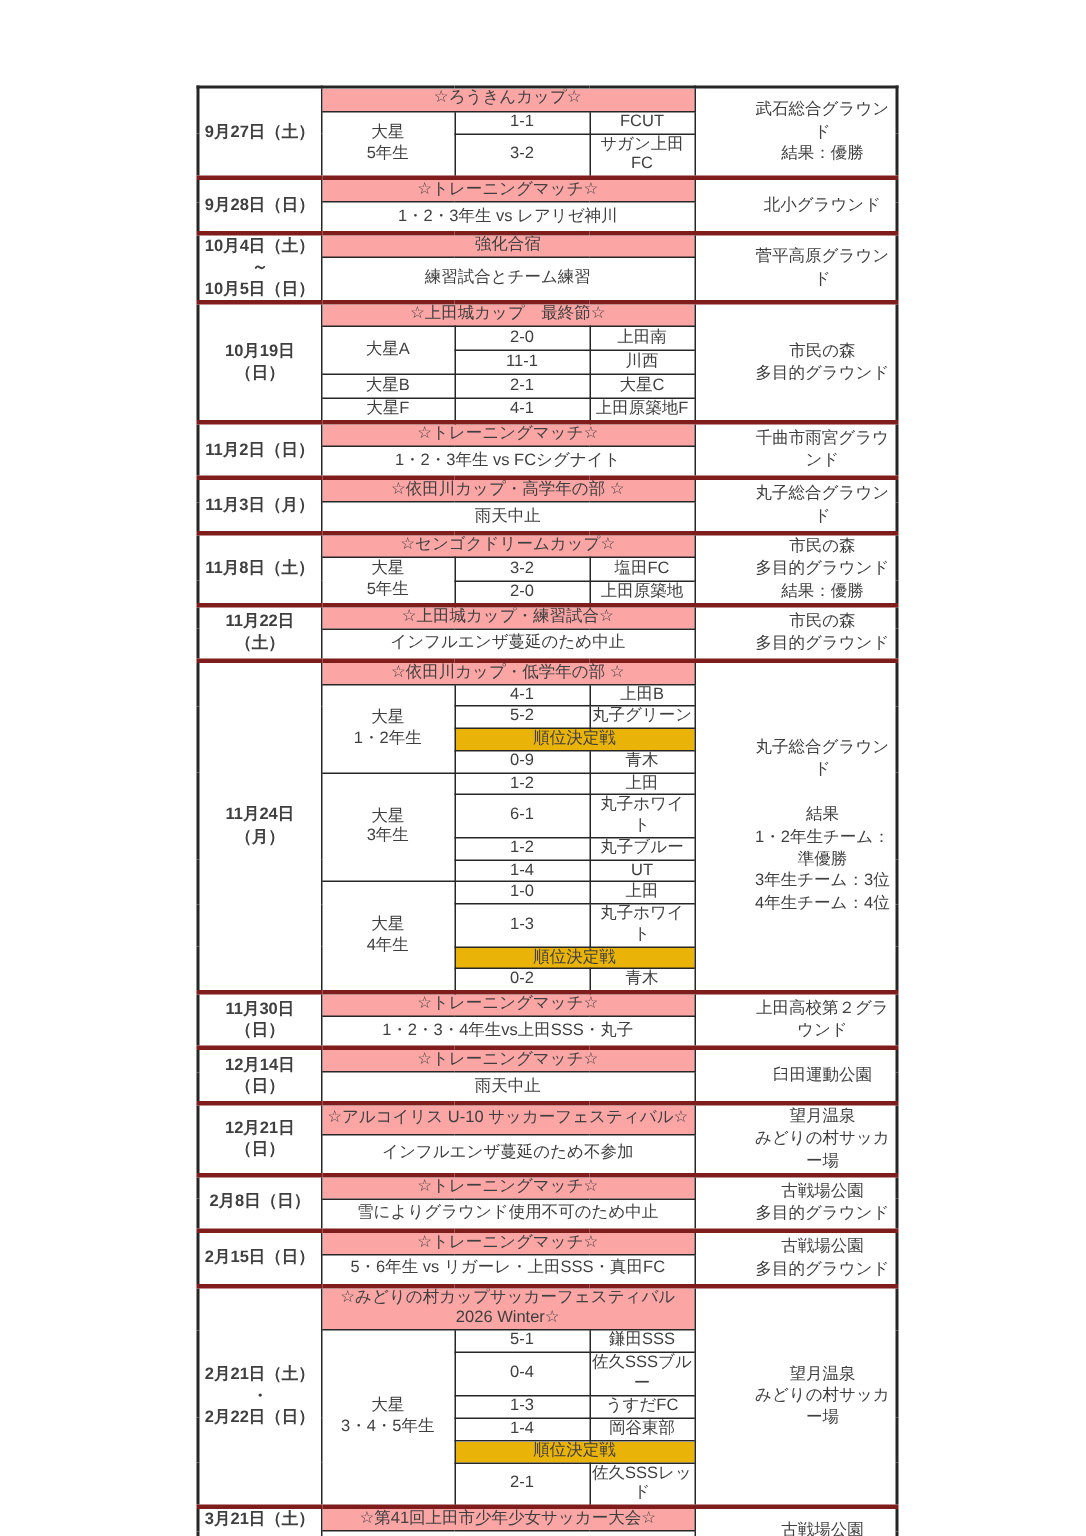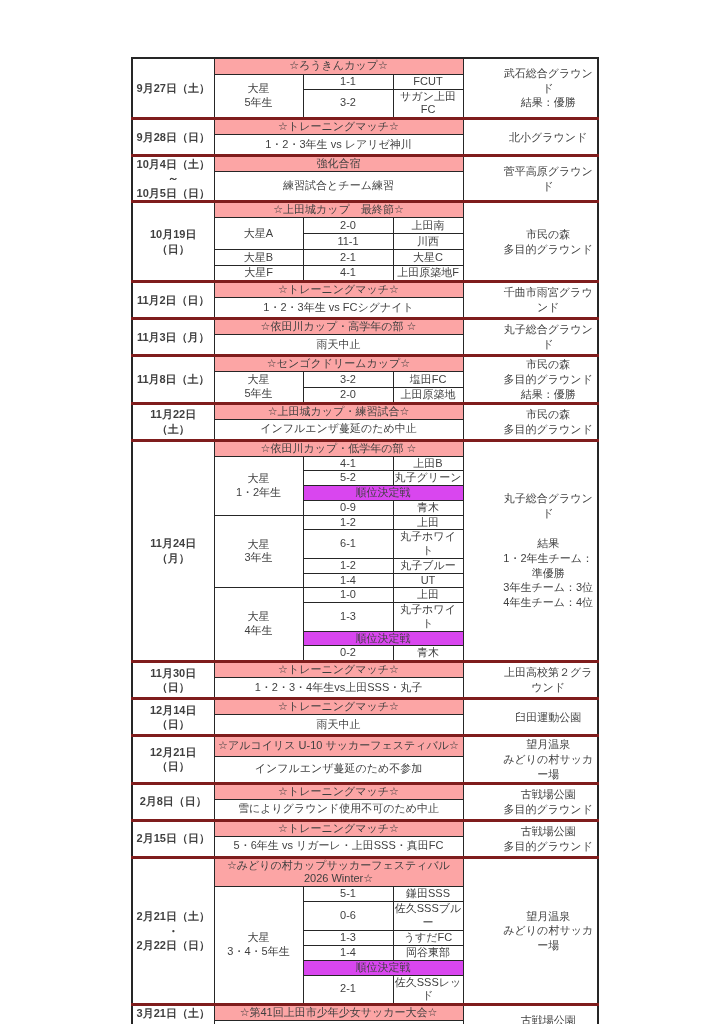--- a/index.html
+++ b/index.html
@@ -22,21 +22,21 @@
   }
   tr.bs > td{border-top:3px solid #7f1d1d;}
   tr.rh{height:16px;}
   tr.rm{height:15px;}
   tr.rm16{height:16px;}
   tr.rs{height:13px;}
   tr.rb{height:21px;padding-left:43px;}
   tr.rb29{height:30px;border-radius:13px;}
   tr.rb30{height:30px;}
   td.head{background:#fca5a5;}
-  td.divi{background:#d946ef;}
+  td.divi{background:#eab308;}
   .ml{white-space:pre-line;}
   td.venue{line-height:1.35;padding-left:37px;}
   td.date{line-height:1.3;font-weight:bold;}
 </style>
 </head>
 <body>
 
 <div class="page">
 <table class="sched">
 <colgroup>
@@ -276,21 +276,21 @@
     <td class="venue ml" rowspan="7">望月温泉
 みどりの村サッカー場</td>
   </tr>
   <tr class="rm">
     <td class="team ml" rowspan="6">大星
 3・4・5年生</td>
     <td class="score">5-1</td>
     <td class="opp">鎌田SSS</td>
   </tr>
   <tr class="rm">
-    <td class="score">0-6</td>
+    <td class="score">0-4</td>
     <td class="opp">佐久SSSブルー</td>
   </tr>
   <tr class="rm">
     <td class="score">1-3</td>
     <td class="opp">うすだFC</td>
   </tr>
   <tr class="rm">
     <td class="score">1-4</td>
     <td class="opp">岡谷東部</td>
   </tr>

